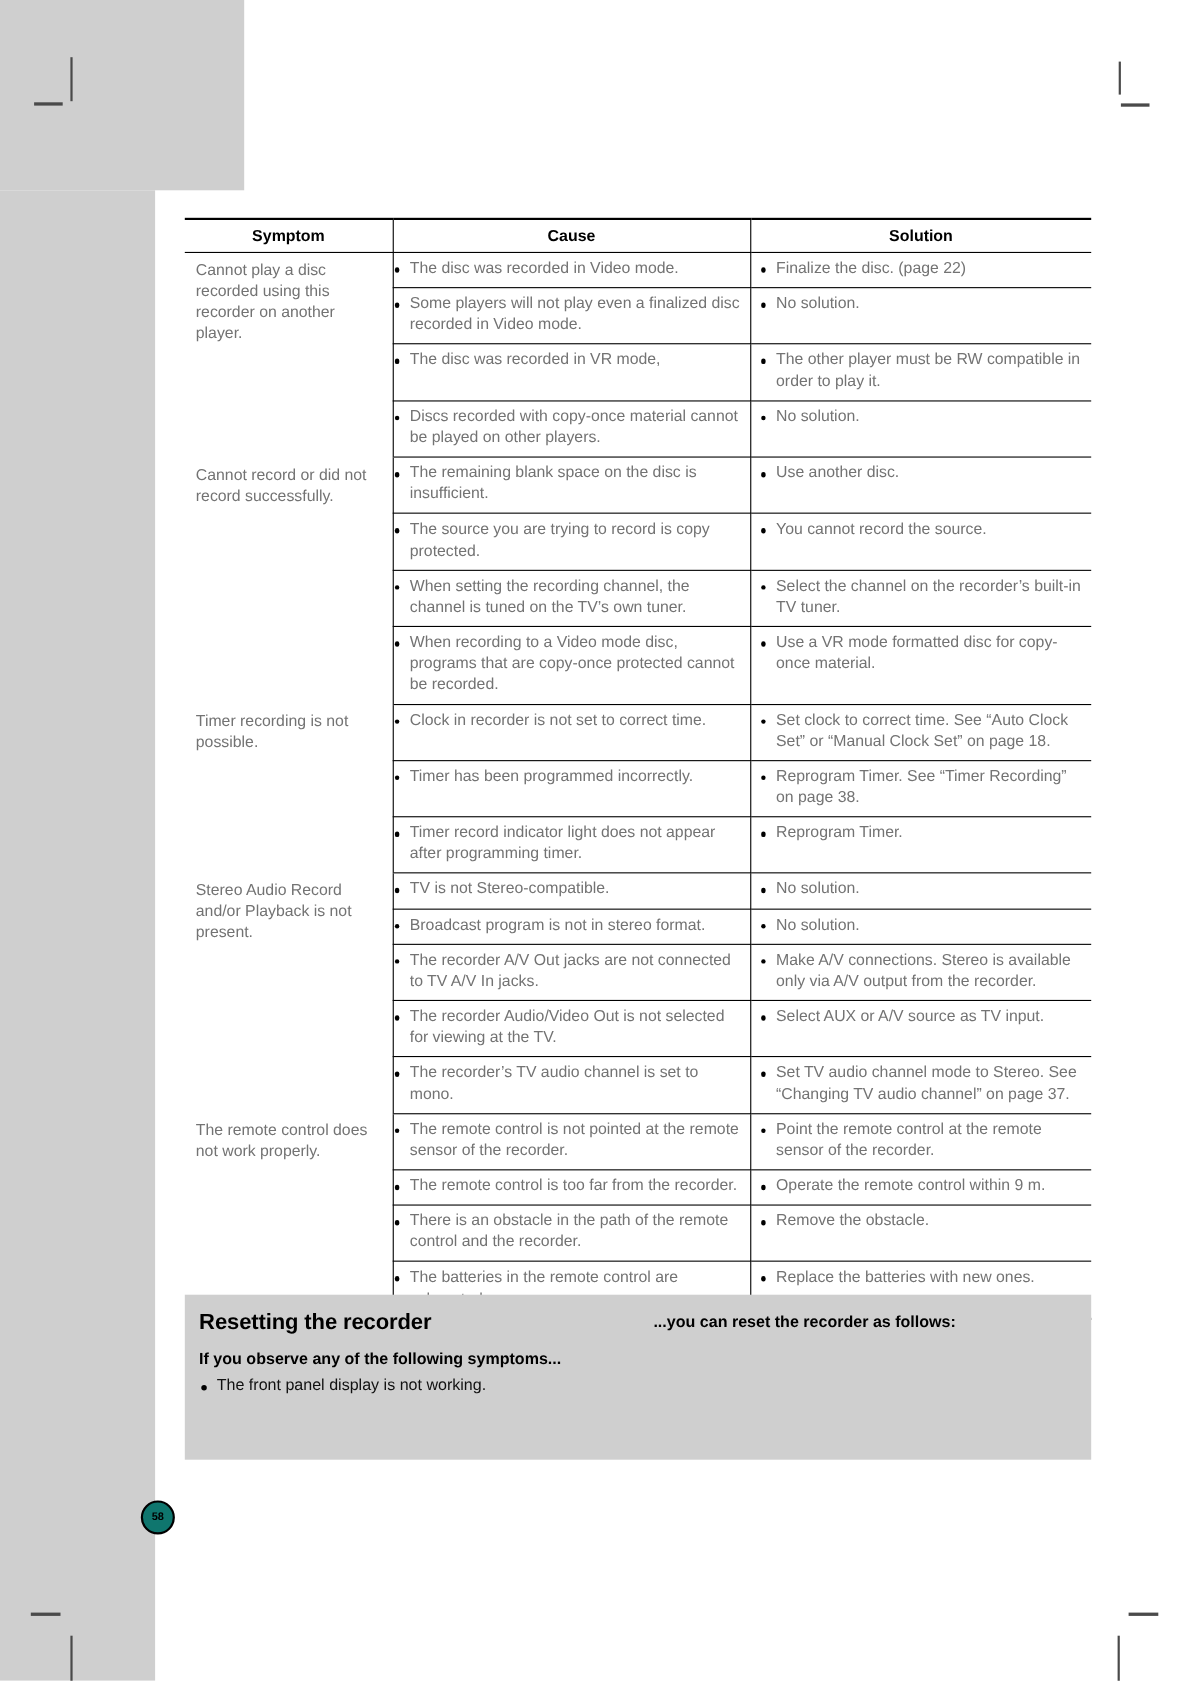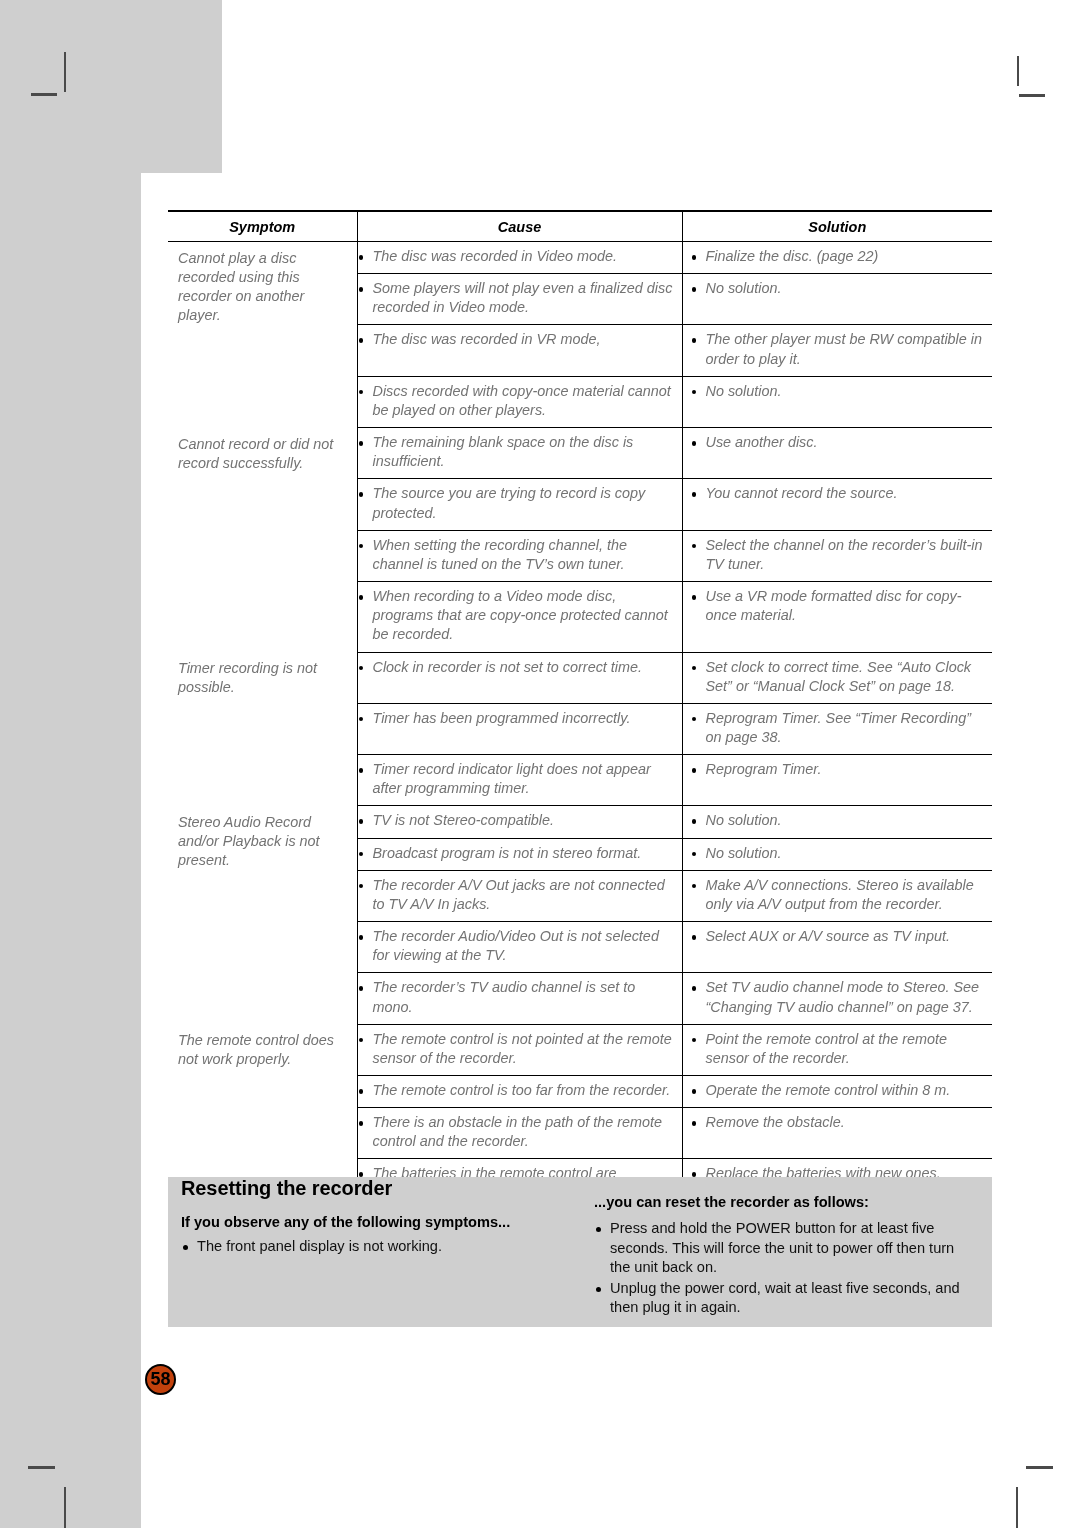--- a/index.html
+++ b/index.html
@@ -38,23 +38,22 @@
   .crop-h {
     position: absolute;
     height: 3px;
     background: #4a4a4a;
   }
 
   
   #content {
     position: absolute;
     left: 168px;
-    top: 210px;
+    top: 198px;
     width: 824px;
-    font-style: italic;
   }
 
   
   table#trouble-table {
     border-collapse: collapse;
     width: 824px;
     table-layout: fixed;
   }
   table#trouble-table col.c-sym { width: 189px; }
   table#trouble-table col.c-cau { width: 325px; }
@@ -121,21 +120,21 @@
     top: 1177px;
     width: 824px;
     height: 150px;
     background: #cfcfcf;
     box-sizing: border-box;
     display: flex;
   }
   #reset-left {
     width: 426px;
     box-sizing: border-box;
-    padding: 0 10px 0 13px;
+    padding: 14px 10px 0 13px;
   }
   #reset-right {
     flex: 1;
     box-sizing: border-box;
     padding: 17px 14px 12px 0px;
   }
   #reset-title {
     font-size: 20px;
     font-weight: bold;
     color: #000;
@@ -173,29 +172,28 @@
 
   
   #page-badge {
     position: absolute;
     left: 128px;
     top: 1364px;
     width: 31px;
     height: 31px;
     border: 2.6px solid #000;
     border-radius: 50%;
-    background: #c2410c;
+    background: #0f766e;
     color: #000;
-    font-size: 18px;
+    font-size: 10px;
     font-weight: bold;
     display: flex;
     align-items: center;
     justify-content: center;
     box-sizing: border-box;
-    margin-left: 17px;
   }
 </style>
 </head>
 <body>
 
 <div id="gray-upper"></div>
 <div id="gray-lower"></div>
 
 <div class="crop-v" style="left:64px; top:52px; height:40px;"></div>
 <div class="crop-h" style="left:31px; top:93px; width:26px;"></div>
@@ -431,21 +429,21 @@
           </td>
         </tr>
         <tr>
           <td class="cau-cell">
             <ul class="blist">
               <li>The remote control is too far from the recorder.</li>
             </ul>
           </td>
           <td class="sol-cell">
             <ul class="blist">
-              <li>Operate the remote control within 8 m.</li>
+              <li>Operate the remote control within 9 m.</li>
             </ul>
           </td>
         </tr>
         <tr>
           <td class="cau-cell">
             <ul class="blist">
               <li>There is an obstacle in the path of the remote control and the recorder.</li>
             </ul>
           </td>
           <td class="sol-cell">
@@ -473,20 +471,16 @@
 <div id="reset-panel">
   <div id="reset-left">
     <div id="reset-title">Resetting the recorder</div>
     <div class="reset-sub">If you observe any of the following symptoms...</div>
     <ul class="reset-list" id="reset-left-list">
         <li>The front panel display is not working.</li>
       </ul>
   </div>
   <div id="reset-right">
     <div class="reset-sub">...you can reset the recorder as follows:</div>
-    <ul class="reset-list" id="reset-right-list">
-        <li>Press and hold the POWER button for at least five seconds. This will force the unit to power off then turn the unit back on.</li>
-        <li>Unplug the power cord, wait at least five seconds, and then plug it in again.</li>
-      </ul>
   </div>
 </div>
 
 <div id="page-badge">58</div>
 
 </body></html>

